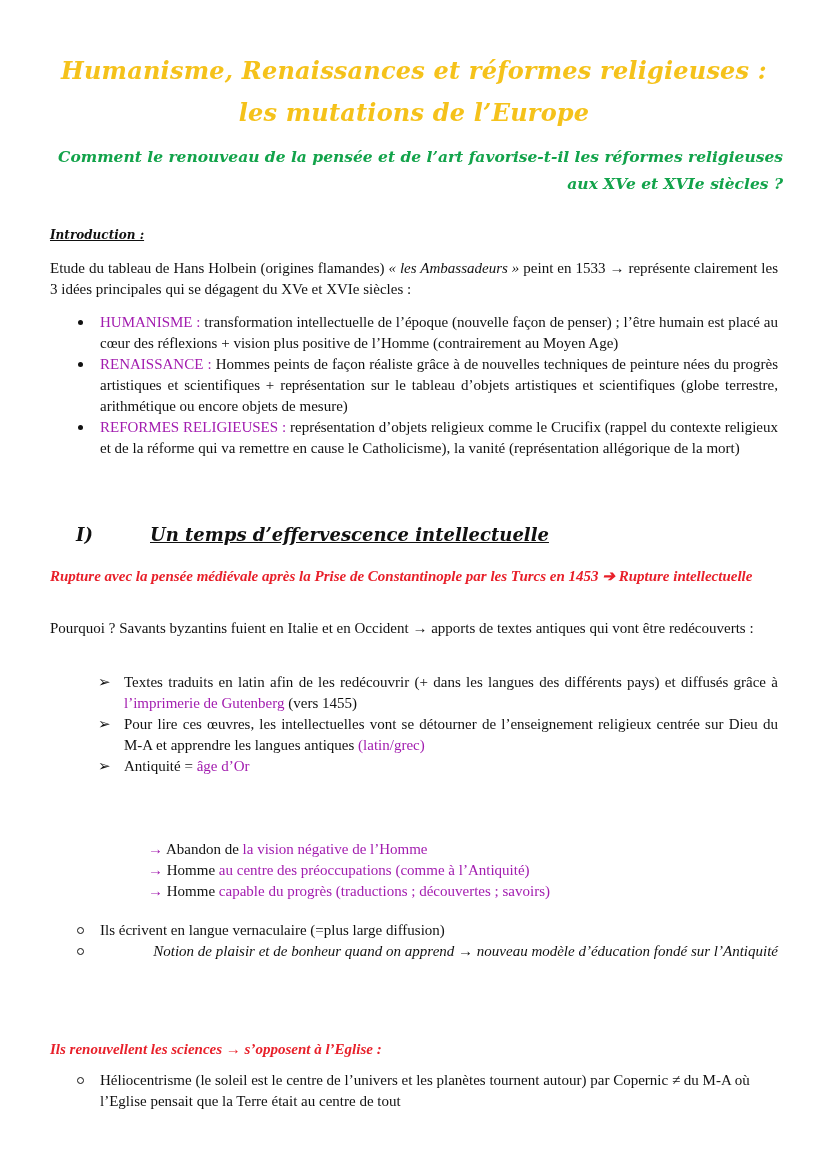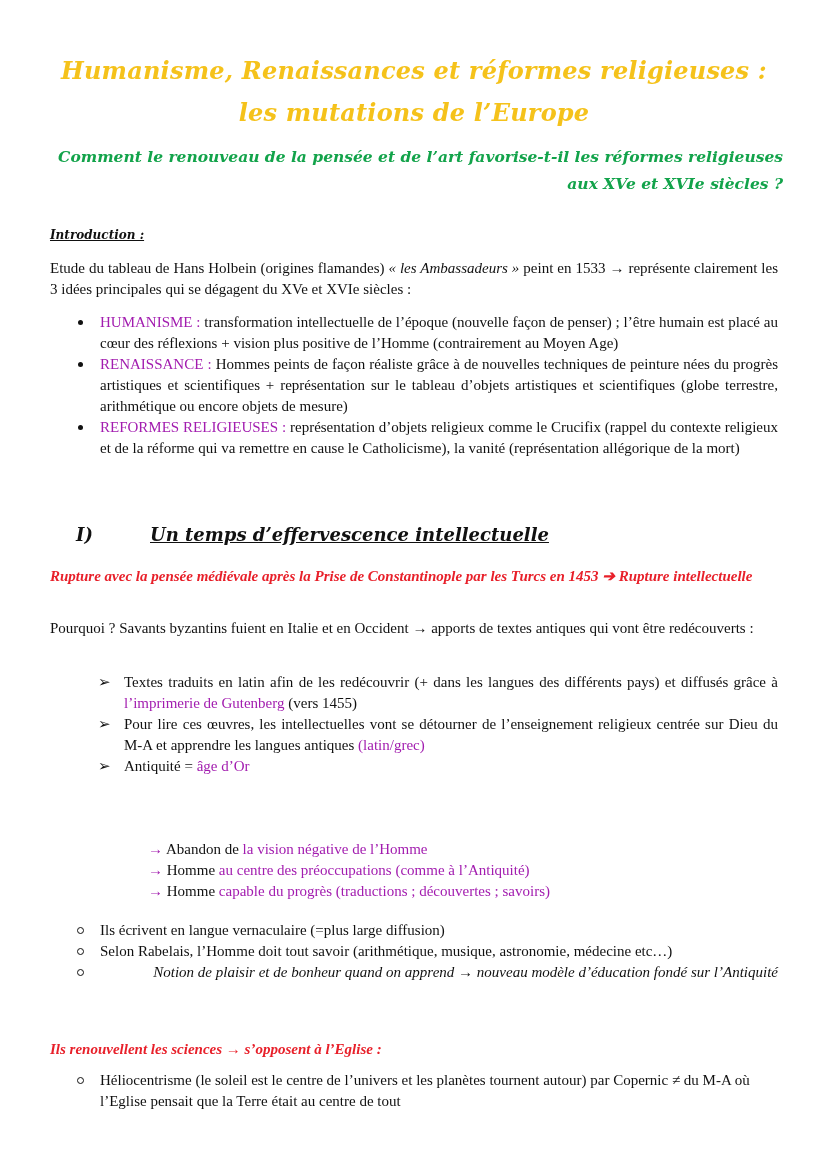--- a/index.html
+++ b/index.html
@@ -59,21 +59,20 @@
   </ul>
 
 
   <div class="arrow-indent" style="top:860px;"><span class="red">→</span><span> Homme </span><span class="red">au centre des préoccupations (comme à l’Antiquité)</span></div>
   <div class="arrow-indent" style="top:839px;"><span class="red">→</span><span> Abandon de </span><span class="red">la vision négative de l’Homme</span></div>
   <div class="arrow-indent" style="top:881px;"><span class="red">→</span><span> Homme </span><span class="red">capable du progrès (traductions ; découvertes ; savoirs)</span></div>
 
 
   <ul class="bul" style="top:920px;">
     <li><span class="mk circ"></span><span>Ils écrivent en langue vernaculaire (=plus large diffusion)</span></li>
-    <li><span class="mk circ"></span><span>Selon Rabelais, l’Homme doit tout savoir (arithmétique, musique, astronomie, médecine etc…)</span></li>
     <li style="text-align:right;font-style:italic;"><span class="mk circ"></span><span>Notion de plaisir et de bonheur quand on apprend → nouveau modèle d’éducation fondé sur l’Antiquité</span></li>
   </ul>
 
   <div class="para redhead" style="top:1039px;">Ils renouvellent les sciences → s’opposent à l’Eglise :</div>
 
   <ul class="bul" style="top:1070px;font-family:Liberation Serif, serif;">
     <li style="text-align:left;"><span class="mk circ"></span><span>Héliocentrisme (le soleil est le centre de l’univers et les planètes tournent autour) par Copernic ≠ du M-A où l’Eglise pensait que la Terre était au centre de tout</span></li>
   </ul>
 
 </div>

